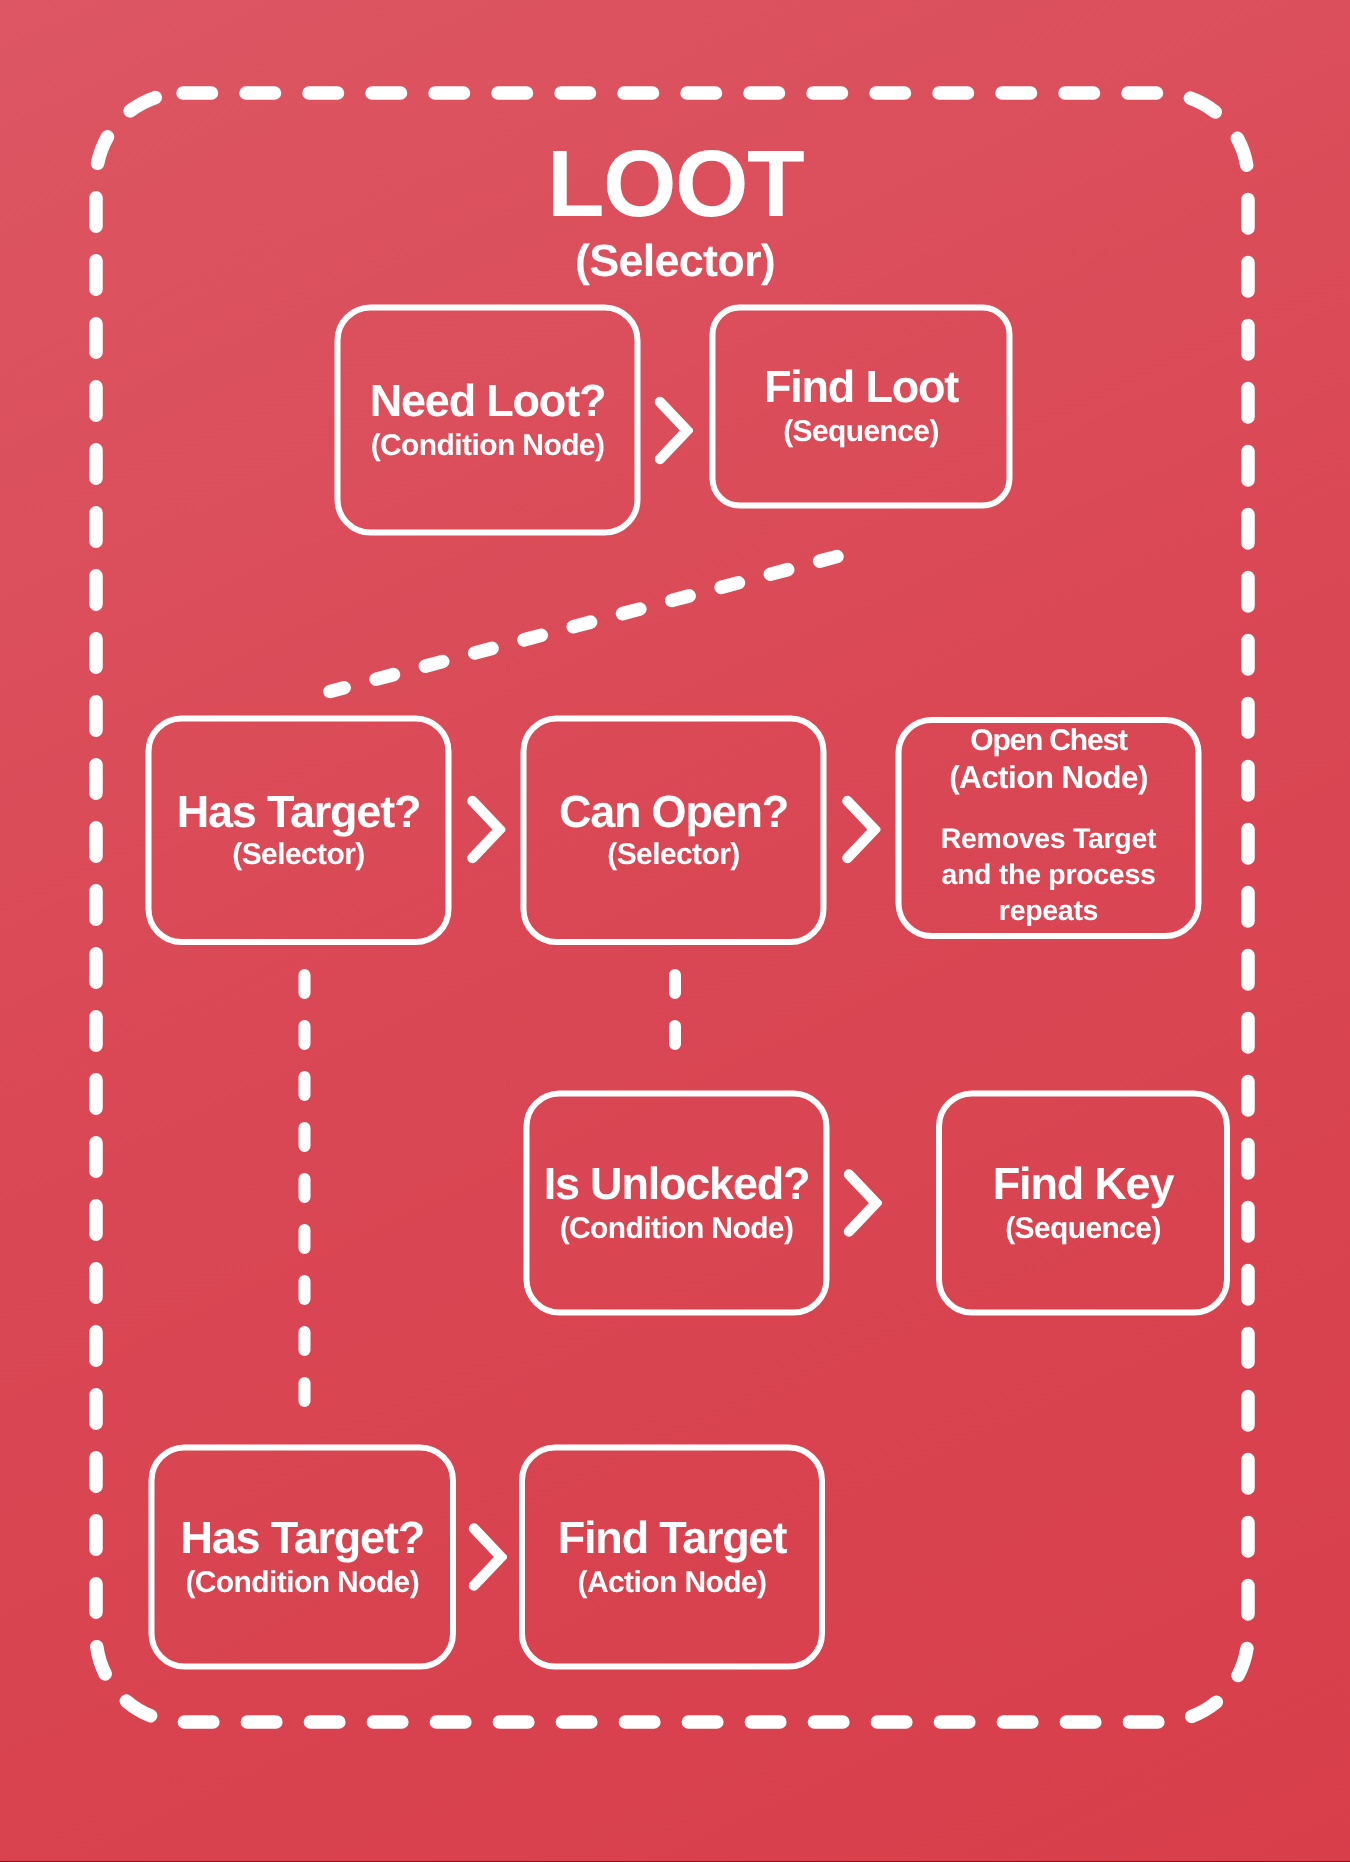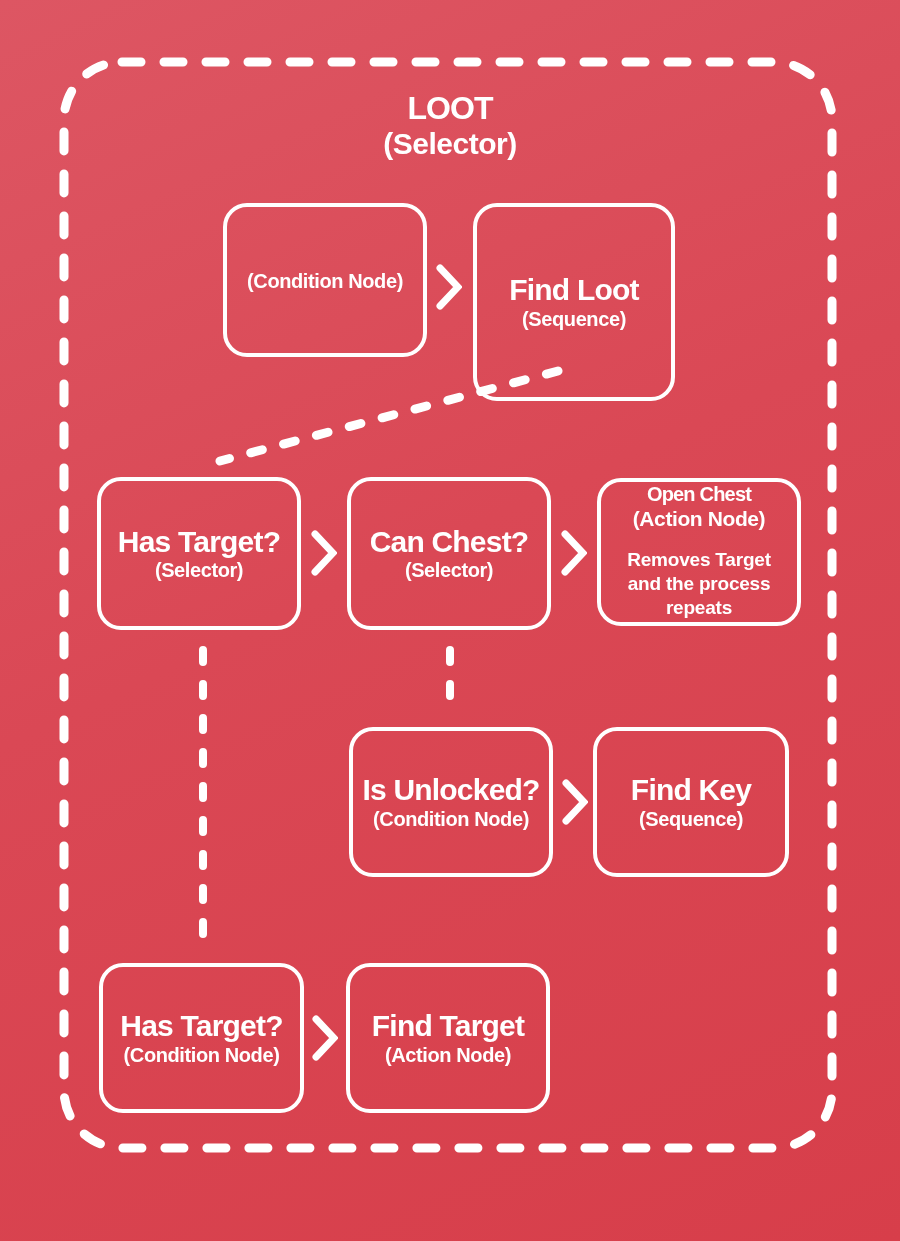--- a/index.html
+++ b/index.html
@@ -20,21 +20,21 @@
   }
   .tree-title {
     position: absolute;
     left: 0;
     top: 92px;
     width: 900px;
     text-align: center;
     line-height: 1.0;
   }
   .tree-title .main {
-    font-size: 32px;
+    font-size: 63px;
     font-weight: 700;
     letter-spacing: -1px;
   }
   .tree-title .sub {
     font-size: 30px;
     font-weight: 700;
     letter-spacing: -0.5px;
     margin-top: 5px;
   }
   .node {
@@ -74,26 +74,26 @@
   }
   .chevron {
     position: absolute;
     width: 26px;
     height: 48px;
   }
   .chevron svg { display: block; }
 
   
   .n-need-loot   { left: 223px; top: 203px; width: 204px; height: 154px; }
-  .n-find-loot   { left: 473px; top: 203px; width: 202px; height: 198px; }
+  .n-find-loot   { left: 473px; top: 203px; width: 202px; height: 136px; border-radius: 20px; }
   .n-has-target  { left:  97px; top: 477px; width: 204px; height: 153px; }
   .n-can-open    { left: 347px; top: 477px; width: 204px; height: 153px; }
   .n-open-chest  { left: 597px; top: 478px; width: 204px; height: 148px; }
   .n-is-unlocked { left: 349px; top: 727px; width: 204px; height: 150px; text-align: center; }
-  .n-find-key    { left: 593px; top: 727px; width: 196px; height: 150px; }
+  .n-find-key    { left: 624px; top: 727px; width: 196px; height: 150px; }
   .n-has-target2 { left:  99px; top: 963px; width: 205px; height: 150px; }
   .n-find-target { left: 346px; top: 963px; width: 204px; height: 150px; }
 
   
   .c1 { left: 436px; top: 263px; }
   .c2 { left: 311px; top: 529px; }
   .c3 { left: 561px; top: 529px; }
   .c4 { left: 562px; top: 778px; }
   .c5 { left: 312px; top: 1014px; }
 </style>
@@ -112,20 +112,21 @@
 
     <line x1="450" y1="650" x2="450" y2="712" stroke="#ffffff" stroke-width="8" fill="none" stroke-linecap="round" stroke-dasharray="12 22"></line>
   </svg>
 
   <div class="tree-title">
     <div class="main">LOOT</div>
     <div class="sub">(Selector)</div>
   </div>
 
   <div class="node n-need-loot">
+    <div class="title">Need Loot?</div>
     <div class="subtitle">(Condition Node)</div>
   </div>
 
   <div class="chevron c1">
     <svg width="26" height="48" viewBox="0 0 26 48">
       <polyline points="4,5 22,24 4,43" fill="none" stroke="#ffffff" stroke-width="7" stroke-linecap="round" stroke-linejoin="miter"></polyline>
     </svg>
   </div>
 
   <div class="node n-find-loot">
@@ -138,21 +139,21 @@
     <div class="subtitle">(Selector)</div>
   </div>
 
   <div class="chevron c2">
     <svg width="26" height="48" viewBox="0 0 26 48">
       <polyline points="4,5 22,24 4,43" fill="none" stroke="#ffffff" stroke-width="7" stroke-linecap="round" stroke-linejoin="miter"></polyline>
     </svg>
   </div>
 
   <div class="node n-can-open">
-    <div class="title">Can Chest?</div>
+    <div class="title">Can Open?</div>
     <div class="subtitle">(Selector)</div>
   </div>
 
   <div class="chevron c3">
     <svg width="26" height="48" viewBox="0 0 26 48">
       <polyline points="4,5 22,24 4,43" fill="none" stroke="#ffffff" stroke-width="7" stroke-linecap="round" stroke-linejoin="miter"></polyline>
     </svg>
   </div>
 
   <div class="node n-open-chest">

